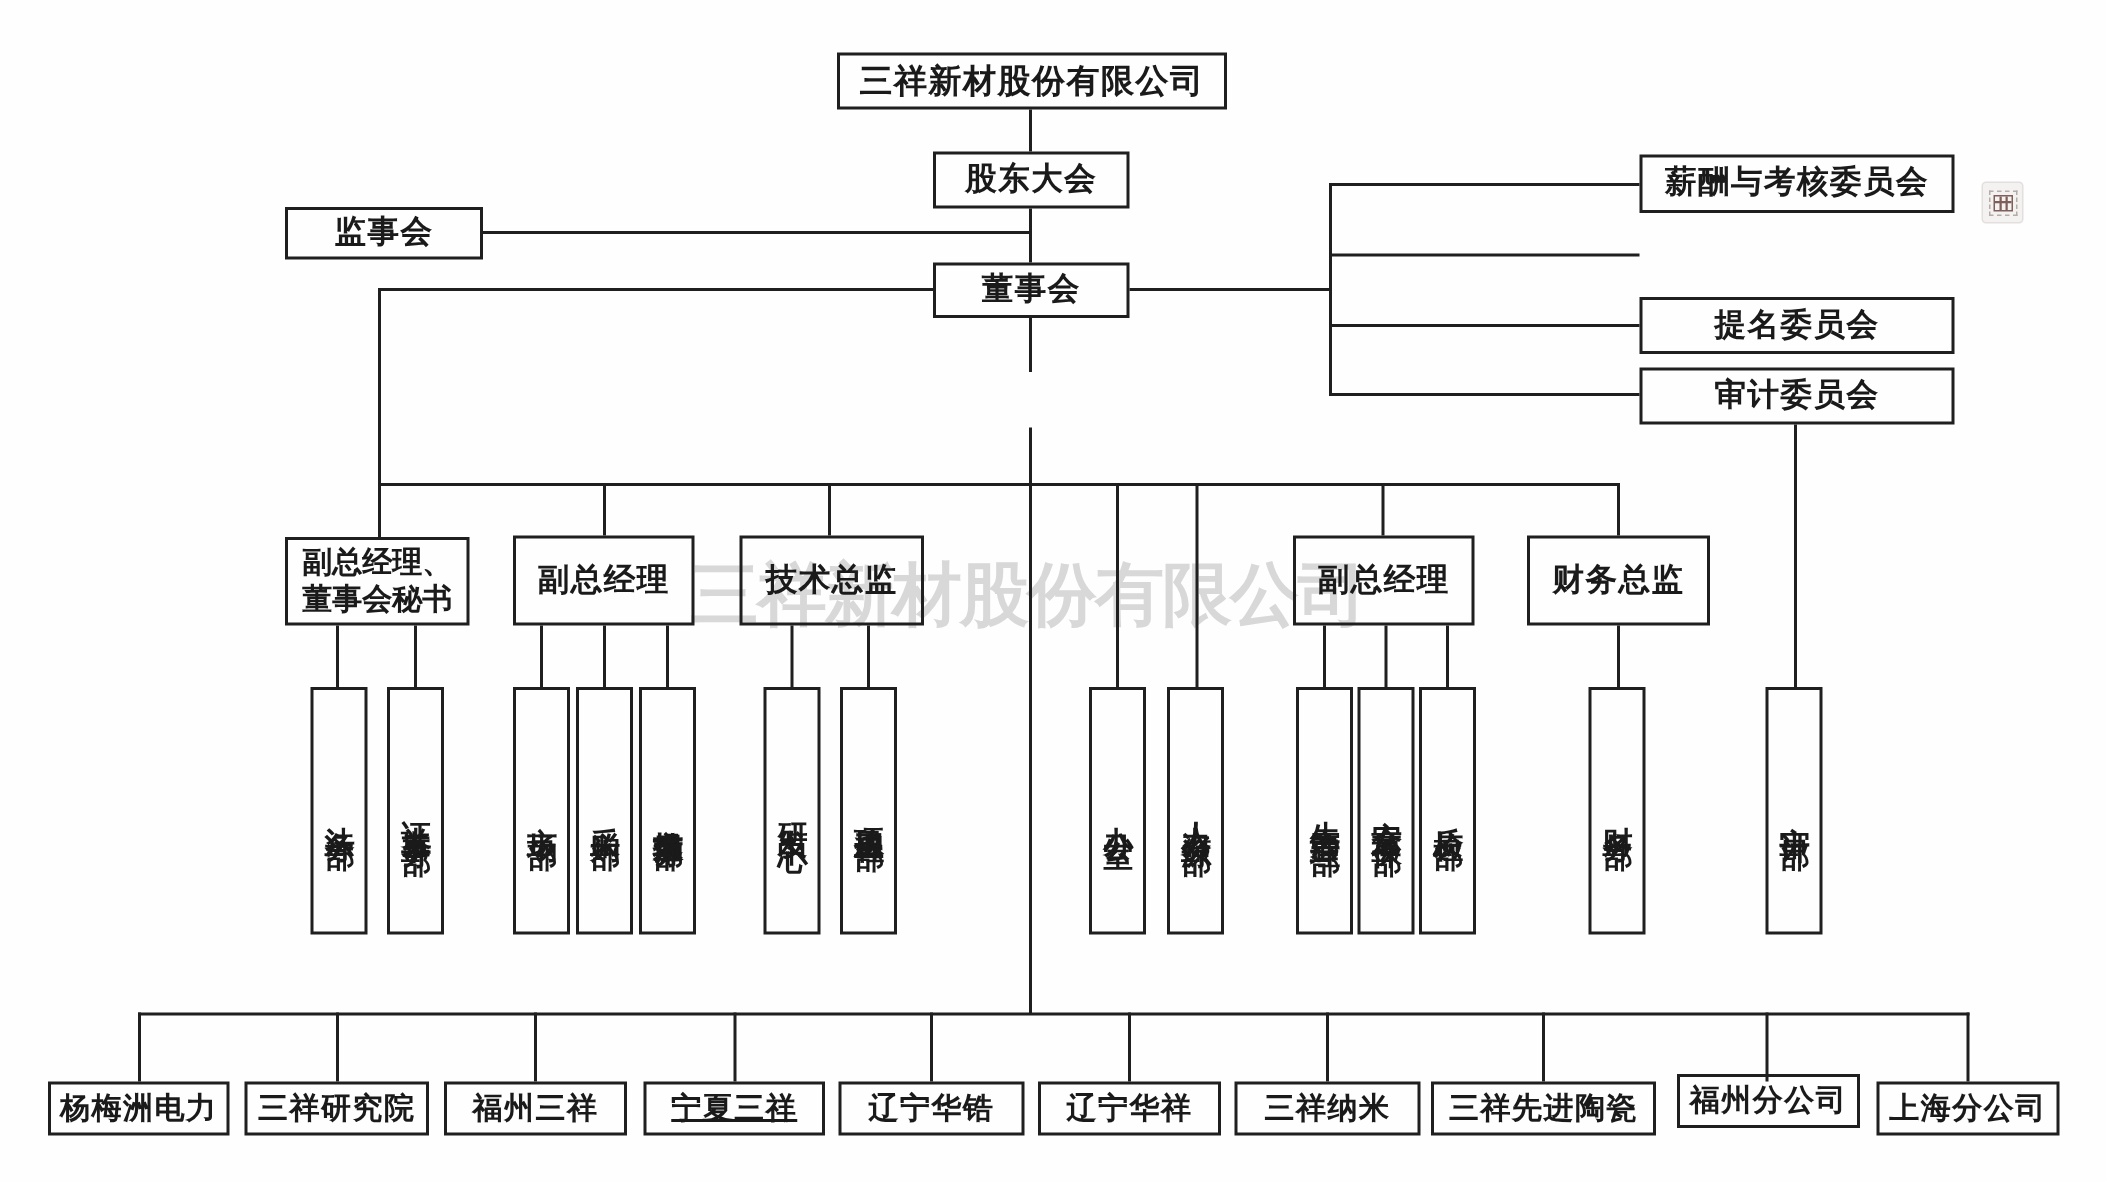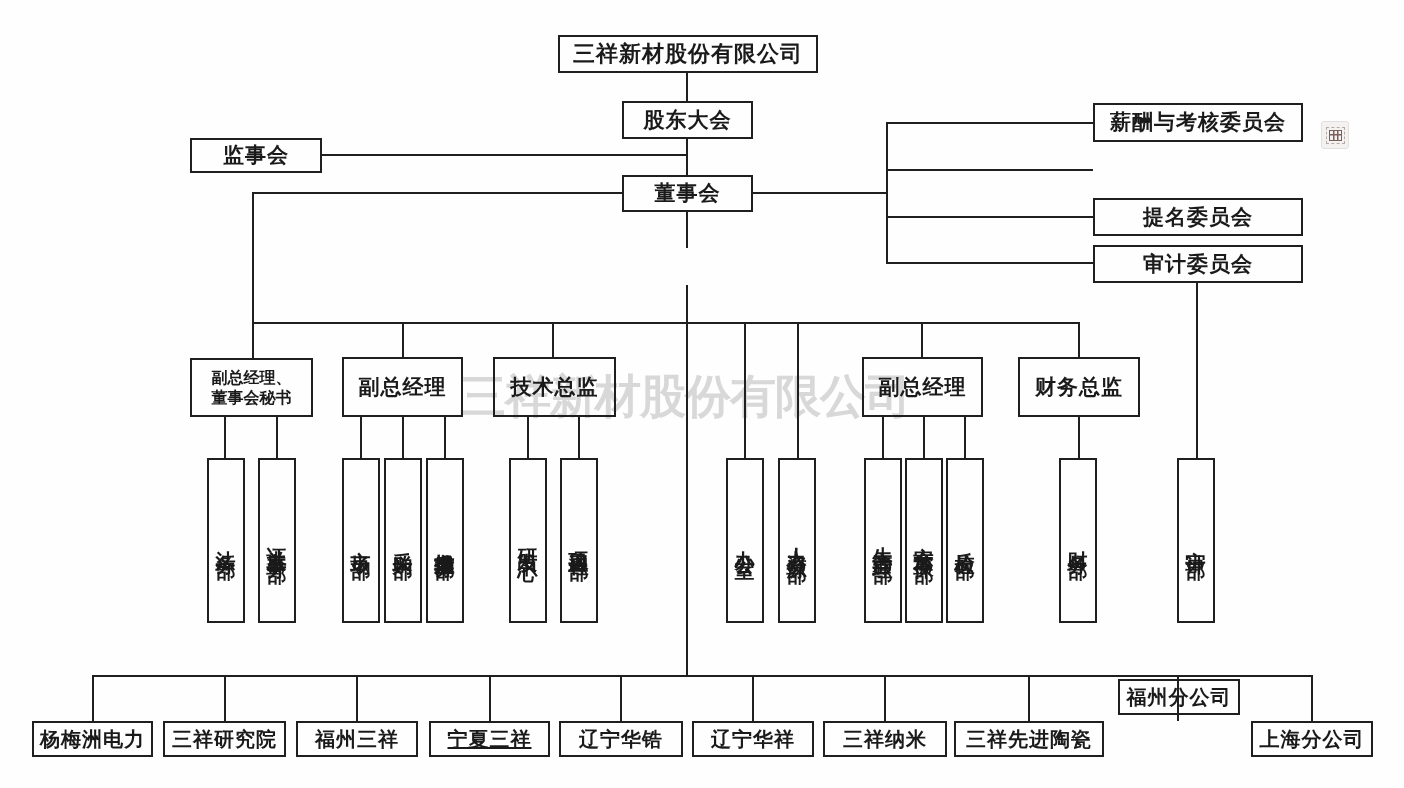--- a/index.html
+++ b/index.html
@@ -5,21 +5,21 @@
   html,body{margin:0;padding:0;background:#ffffff;}
   #stage{
     position:relative;width:1404px;height:788px;background:#fefefe;overflow:hidden;
     font-family:"Liberation Sans","DejaVu Sans",sans-serif;color:#1a1a1a;
   }
   .box{
     position:absolute;box-sizing:border-box;border:2px solid #1f1f1f;background:transparent;
     display:flex;align-items:center;justify-content:center;text-align:center;
     font-size:21px;font-weight:600;letter-spacing:1px;line-height:1.25;z-index:3;
   }
-  .two-line{white-space:pre-line;font-size:16px;letter-spacing:0;}
+  .two-line{white-space:pre-line;font-size:20px;letter-spacing:0;}
   .vbox{
     writing-mode:vertical-rl;text-orientation:upright;
     font-size:20px;line-height:1.0;letter-spacing:4px;
   }
   .hline{position:absolute;height:2px;background:#1f1f1f;z-index:1;}
   .vline{position:absolute;width:2px;background:#1f1f1f;z-index:1;}
   .watermark{
     position:absolute;left:460px;top:366px;z-index:0;
     font-size:46px;font-weight:700;letter-spacing:-1px;color:#d8d8d8;
     white-space:nowrap;user-select:none;
@@ -132,20 +132,20 @@
   <div class="box vbox" style="left:1177px;top:458px;width:38px;height:165px;">审计部</div>
 
   <div class="box" style="left:32px;top:721px;width:121px;height:36px;font-size:20px;">杨梅洲电力</div>
   <div class="box" style="left:163px;top:721px;width:123px;height:36px;font-size:20px;">三祥研究院</div>
   <div class="box" style="left:296px;top:721px;width:122px;height:36px;font-size:20px;">福州三祥</div>
   <div class="box" style="left:429px;top:721px;width:121px;height:36px;font-size:20px;text-decoration:underline;">宁夏三祥</div>
   <div class="box" style="left:559px;top:721px;width:124px;height:36px;font-size:20px;">辽宁华锆</div>
   <div class="box" style="left:692px;top:721px;width:122px;height:36px;font-size:20px;">辽宁华祥</div>
   <div class="box" style="left:823px;top:721px;width:124px;height:36px;font-size:20px;">三祥纳米</div>
   <div class="box" style="left:954px;top:721px;width:150px;height:36px;font-size:20px;">三祥先进陶瓷</div>
-  <div class="box" style="left:1118px;top:679px;width:122px;height:36px;font-size:20px;">福州分公司</div>
+  <div class="box" style="left:1118px;top:716px;width:122px;height:36px;font-size:20px;">福州分公司</div>
   <div class="box" style="left:1251px;top:721px;width:122px;height:36px;font-size:20px;text-align:right;">上海分公司</div>
 
   <div class="anchor-btn">
     <div class="anchor-glyph"></div>
   </div>
 
 </div>
 
 </body></html>

